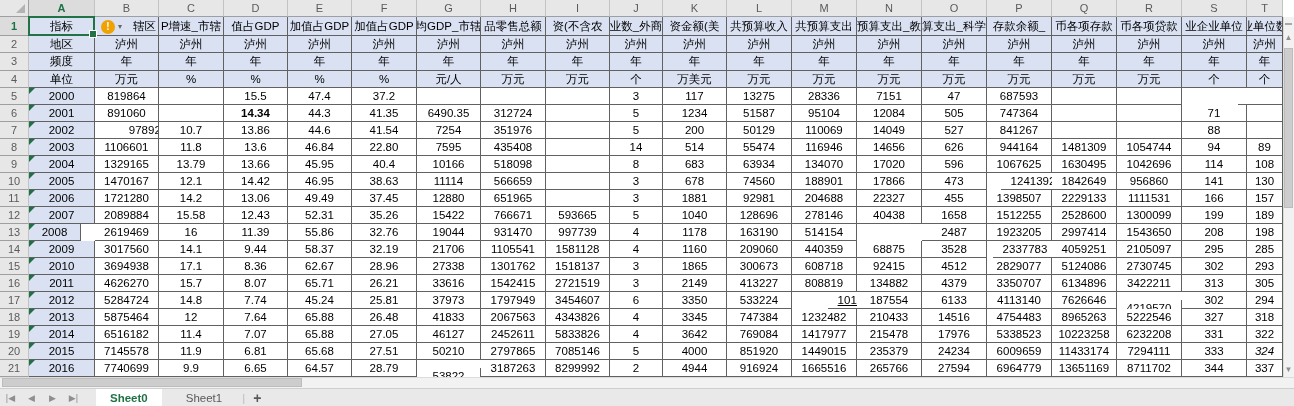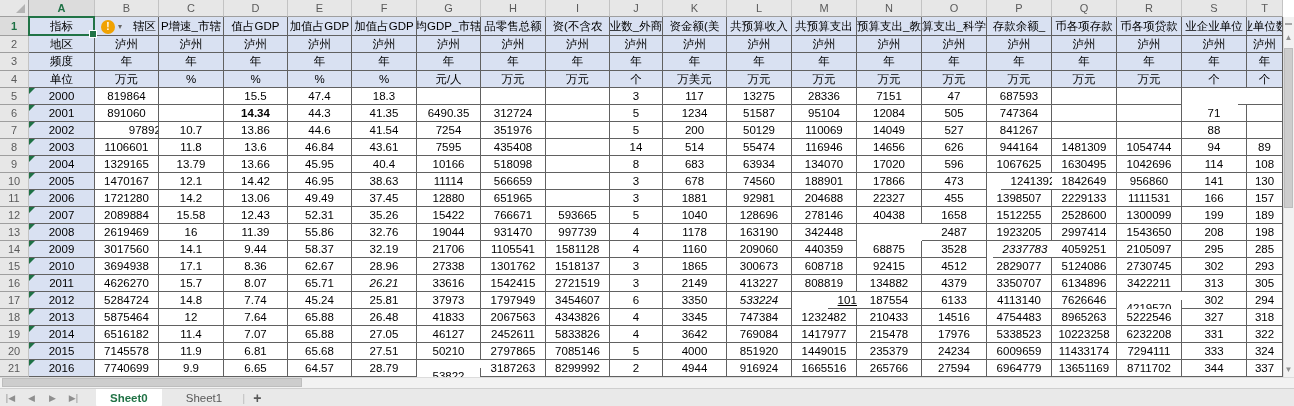--- a/index.html
+++ b/index.html
@@ -171,21 +171,21 @@
       <div class="abs cell lav" style="left: 987px; top: 71px; width: 65px; height: 17px; line-height: 16px;">万元</div>
       <div class="abs cell lav" style="left: 1052px; top: 71px; width: 65px; height: 17px; line-height: 16px;">万元</div>
       <div class="abs cell lav" style="left: 1117px; top: 71px; width: 65px; height: 17px; line-height: 16px;">万元</div>
       <div class="abs cell lav" style="left: 1182px; top: 71px; width: 65px; height: 17px; line-height: 16px;">个</div>
       <div class="abs cell lav" style="left: 1247px; top: 71px; width: 36px; height: 17px; line-height: 16px;">个</div>
       <div class="abs cell lav" style="left: 29px; top: 88px; width: 66px; height: 17px; line-height: 16px;">2000<div class="greentri"></div></div>
       <div class="abs cell" style="left: 95px; top: 88px; width: 64px; height: 17px; line-height: 16px;">819864</div>
       <div class="abs cell" style="left: 159px; top: 88px; width: 65px; height: 17px; line-height: 16px;"></div>
       <div class="abs cell" style="left: 224px; top: 88px; width: 64px; height: 17px; line-height: 16px;">15.5</div>
       <div class="abs cell" style="left: 288px; top: 88px; width: 64px; height: 17px; line-height: 16px;">47.4</div>
-      <div class="abs cell" style="left: 352px; top: 88px; width: 65px; height: 17px; line-height: 16px;">18.3</div>
+      <div class="abs cell" style="left: 352px; top: 88px; width: 65px; height: 17px; line-height: 16px;">37.2</div>
       <div class="abs cell" style="left: 417px; top: 88px; width: 64px; height: 17px; line-height: 16px;"></div>
       <div class="abs cell" style="left: 481px; top: 88px; width: 65px; height: 17px; line-height: 16px;"></div>
       <div class="abs cell" style="left: 546px; top: 88px; width: 64px; height: 17px; line-height: 16px;"></div>
       <div class="abs cell" style="left: 610px; top: 88px; width: 53px; height: 17px; line-height: 16px;">3</div>
       <div class="abs cell" style="left: 663px; top: 88px; width: 64px; height: 17px; line-height: 16px;">117</div>
       <div class="abs cell" style="left: 727px; top: 88px; width: 65px; height: 17px; line-height: 16px;">13275</div>
       <div class="abs cell" style="left: 792px; top: 88px; width: 65px; height: 17px; line-height: 16px;">28336</div>
       <div class="abs cell" style="left: 857px; top: 88px; width: 65px; height: 17px; line-height: 16px;">7151</div>
       <div class="abs cell" style="left: 922px; top: 88px; width: 65px; height: 17px; line-height: 16px;">47</div>
       <div class="abs cell" style="left: 987px; top: 88px; width: 65px; height: 17px; line-height: 16px;">687593</div>
@@ -231,21 +231,21 @@
       <div class="abs cell" style="left: 987px; top: 122px; width: 65px; height: 17px; line-height: 16px;">841267</div>
       <div class="abs cell" style="left: 1052px; top: 122px; width: 65px; height: 17px; line-height: 16px;"></div>
       <div class="abs cell" style="left: 1117px; top: 122px; width: 65px; height: 17px; line-height: 16px;"></div>
       <div class="abs cell" style="left: 1182px; top: 122px; width: 65px; height: 17px; line-height: 16px;">88</div>
       <div class="abs cell" style="left: 1247px; top: 122px; width: 36px; height: 17px; line-height: 16px;"></div>
       <div class="abs cell lav" style="left: 29px; top: 139px; width: 66px; height: 17px; line-height: 16px;">2003<div class="greentri"></div></div>
       <div class="abs cell" style="left: 95px; top: 139px; width: 64px; height: 17px; line-height: 16px;">1106601</div>
       <div class="abs cell" style="left: 159px; top: 139px; width: 65px; height: 17px; line-height: 16px;">11.8</div>
       <div class="abs cell" style="left: 224px; top: 139px; width: 64px; height: 17px; line-height: 16px;">13.6</div>
       <div class="abs cell" style="left: 288px; top: 139px; width: 64px; height: 17px; line-height: 16px;">46.84</div>
-      <div class="abs cell" style="left: 352px; top: 139px; width: 65px; height: 17px; line-height: 16px;">43.61</div>
+      <div class="abs cell" style="left: 352px; top: 139px; width: 65px; height: 17px; line-height: 16px;">22.80</div>
       <div class="abs cell" style="left: 417px; top: 139px; width: 64px; height: 17px; line-height: 16px;">7595</div>
       <div class="abs cell" style="left: 481px; top: 139px; width: 65px; height: 17px; line-height: 16px;">435408</div>
       <div class="abs cell" style="left: 546px; top: 139px; width: 64px; height: 17px; line-height: 16px;"></div>
       <div class="abs cell" style="left: 610px; top: 139px; width: 53px; height: 17px; line-height: 16px;">14</div>
       <div class="abs cell" style="left: 663px; top: 139px; width: 64px; height: 17px; line-height: 16px;">514</div>
       <div class="abs cell" style="left: 727px; top: 139px; width: 65px; height: 17px; line-height: 16px;">55474</div>
       <div class="abs cell" style="left: 792px; top: 139px; width: 65px; height: 17px; line-height: 16px;">116946</div>
       <div class="abs cell" style="left: 857px; top: 139px; width: 65px; height: 17px; line-height: 16px;">14656</div>
       <div class="abs cell" style="left: 922px; top: 139px; width: 65px; height: 17px; line-height: 16px;">626</div>
       <div class="abs cell" style="left: 987px; top: 139px; width: 65px; height: 17px; line-height: 16px;">944164</div>
@@ -326,33 +326,33 @@
       <div class="abs cell" style="left: 663px; top: 207px; width: 64px; height: 17px; line-height: 16px;">1040</div>
       <div class="abs cell" style="left: 727px; top: 207px; width: 65px; height: 17px; line-height: 16px;">128696</div>
       <div class="abs cell" style="left: 792px; top: 207px; width: 65px; height: 17px; line-height: 16px;">278146</div>
       <div class="abs cell" style="left: 857px; top: 207px; width: 65px; height: 17px; line-height: 16px;">40438</div>
       <div class="abs cell" style="left: 922px; top: 207px; width: 65px; height: 17px; line-height: 16px;">1658</div>
       <div class="abs cell" style="left: 987px; top: 207px; width: 65px; height: 17px; line-height: 16px;">1512255</div>
       <div class="abs cell" style="left: 1052px; top: 207px; width: 65px; height: 17px; line-height: 16px;">2528600</div>
       <div class="abs cell" style="left: 1117px; top: 207px; width: 65px; height: 17px; line-height: 16px;">1300099</div>
       <div class="abs cell" style="left: 1182px; top: 207px; width: 65px; height: 17px; line-height: 16px;">199</div>
       <div class="abs cell" style="left: 1247px; top: 207px; width: 36px; height: 17px; line-height: 16px;">189</div>
-      <div class="abs cell lav" style="left: 29px; top: 224px; width: 66px; height: 17px; line-height: 16px;">2008<div class="greentri"></div></div>
+      <div class="abs cell lav" style="left: 29px; top: 224px; width: 52px; height: 17px; line-height: 16px;">2008<div class="greentri"></div></div>
       <div class="abs cell" style="left: 95px; top: 224px; width: 64px; height: 17px; line-height: 16px;">2619469</div>
       <div class="abs cell" style="left: 159px; top: 224px; width: 65px; height: 17px; line-height: 16px;">16</div>
       <div class="abs cell" style="left: 224px; top: 224px; width: 64px; height: 17px; line-height: 16px;">11.39</div>
       <div class="abs cell" style="left: 288px; top: 224px; width: 64px; height: 17px; line-height: 16px;">55.86</div>
       <div class="abs cell" style="left: 352px; top: 224px; width: 65px; height: 17px; line-height: 16px;">32.76</div>
       <div class="abs cell" style="left: 417px; top: 224px; width: 64px; height: 17px; line-height: 16px;">19044</div>
       <div class="abs cell" style="left: 481px; top: 224px; width: 65px; height: 17px; line-height: 16px;">931470</div>
       <div class="abs cell" style="left: 546px; top: 224px; width: 64px; height: 17px; line-height: 16px;">997739</div>
       <div class="abs cell" style="left: 610px; top: 224px; width: 53px; height: 17px; line-height: 16px;">4</div>
       <div class="abs cell" style="left: 663px; top: 224px; width: 64px; height: 17px; line-height: 16px;">1178</div>
       <div class="abs cell" style="left: 727px; top: 224px; width: 65px; height: 17px; line-height: 16px;">163190</div>
-      <div class="abs cell" style="left: 792px; top: 224px; width: 65px; height: 17px; line-height: 16px;">342448</div>
+      <div class="abs cell" style="left: 792px; top: 224px; width: 65px; height: 17px; line-height: 16px;">514154</div>
       <div class="abs cell" style="left: 857px; top: 224px; width: 65px; height: 17px; line-height: 16px; margin-top: 40px;">47977</div>
       <div class="abs cell" style="left: 922px; top: 224px; width: 65px; height: 17px; line-height: 16px;">2487</div>
       <div class="abs cell" style="left: 987px; top: 224px; width: 65px; height: 17px; line-height: 16px;">1923205</div>
       <div class="abs cell" style="left: 1052px; top: 224px; width: 65px; height: 17px; line-height: 16px;">2997414</div>
       <div class="abs cell" style="left: 1117px; top: 224px; width: 65px; height: 17px; line-height: 16px;">1543650</div>
       <div class="abs cell" style="left: 1182px; top: 224px; width: 65px; height: 17px; line-height: 16px;">208</div>
       <div class="abs cell" style="left: 1247px; top: 224px; width: 36px; height: 17px; line-height: 16px;">198</div>
       <div class="abs cell lav" style="left: 29px; top: 241px; width: 66px; height: 17px; line-height: 16px;">2009<div class="greentri"></div></div>
       <div class="abs cell" style="left: 95px; top: 241px; width: 64px; height: 17px; line-height: 16px;">3017560</div>
       <div class="abs cell" style="left: 159px; top: 241px; width: 65px; height: 17px; line-height: 16px;">14.1</div>
@@ -361,21 +361,21 @@
       <div class="abs cell" style="left: 352px; top: 241px; width: 65px; height: 17px; line-height: 16px;">32.19</div>
       <div class="abs cell" style="left: 417px; top: 241px; width: 64px; height: 17px; line-height: 16px;">21706</div>
       <div class="abs cell" style="left: 481px; top: 241px; width: 65px; height: 17px; line-height: 16px;">1105541</div>
       <div class="abs cell" style="left: 546px; top: 241px; width: 64px; height: 17px; line-height: 16px;">1581128</div>
       <div class="abs cell" style="left: 610px; top: 241px; width: 53px; height: 17px; line-height: 16px;">4</div>
       <div class="abs cell" style="left: 663px; top: 241px; width: 64px; height: 17px; line-height: 16px;">1160</div>
       <div class="abs cell" style="left: 727px; top: 241px; width: 65px; height: 17px; line-height: 16px;">209060</div>
       <div class="abs cell" style="left: 792px; top: 241px; width: 65px; height: 17px; line-height: 16px;">440359</div>
       <div class="abs cell" style="left: 857px; top: 241px; width: 65px; height: 17px; line-height: 16px;">68875</div>
       <div class="abs cell" style="left: 922px; top: 241px; width: 65px; height: 17px; line-height: 16px;">3528</div>
-      <div class="abs cell" style="left: 993px; top: 241px; width: 65px; height: 17px; line-height: 16px; font-style: italic;">2337783</div>
+      <div class="abs cell" style="left: 993px; top: 241px; width: 65px; height: 17px; line-height: 16px;">2337783</div>
       <div class="abs cell" style="left: 1052px; top: 241px; width: 65px; height: 17px; line-height: 16px;">4059251</div>
       <div class="abs cell" style="left: 1117px; top: 241px; width: 65px; height: 17px; line-height: 16px;">2105097</div>
       <div class="abs cell" style="left: 1182px; top: 241px; width: 65px; height: 17px; line-height: 16px;">295</div>
       <div class="abs cell" style="left: 1247px; top: 241px; width: 36px; height: 17px; line-height: 16px;">285</div>
       <div class="abs cell lav" style="left: 29px; top: 258px; width: 66px; height: 17px; line-height: 16px;">2010<div class="greentri"></div></div>
       <div class="abs cell" style="left: 95px; top: 258px; width: 64px; height: 17px; line-height: 16px;">3694938</div>
       <div class="abs cell" style="left: 159px; top: 258px; width: 65px; height: 17px; line-height: 16px;">17.1</div>
       <div class="abs cell" style="left: 224px; top: 258px; width: 64px; height: 17px; line-height: 16px;">8.36</div>
       <div class="abs cell" style="left: 288px; top: 258px; width: 64px; height: 17px; line-height: 16px;">62.67</div>
       <div class="abs cell" style="left: 352px; top: 258px; width: 65px; height: 17px; line-height: 16px;">28.96</div>
@@ -391,21 +391,21 @@
       <div class="abs cell" style="left: 987px; top: 258px; width: 65px; height: 17px; line-height: 16px;">2829077</div>
       <div class="abs cell" style="left: 1052px; top: 258px; width: 65px; height: 17px; line-height: 16px;">5124086</div>
       <div class="abs cell" style="left: 1117px; top: 258px; width: 65px; height: 17px; line-height: 16px;">2730745</div>
       <div class="abs cell" style="left: 1182px; top: 258px; width: 65px; height: 17px; line-height: 16px;">302</div>
       <div class="abs cell" style="left: 1247px; top: 258px; width: 36px; height: 17px; line-height: 16px;">293</div>
       <div class="abs cell lav" style="left: 29px; top: 275px; width: 66px; height: 17px; line-height: 16px;">2011<div class="greentri"></div></div>
       <div class="abs cell" style="left: 95px; top: 275px; width: 64px; height: 17px; line-height: 16px;">4626270</div>
       <div class="abs cell" style="left: 159px; top: 275px; width: 65px; height: 17px; line-height: 16px;">15.7</div>
       <div class="abs cell" style="left: 224px; top: 275px; width: 64px; height: 17px; line-height: 16px;">8.07</div>
       <div class="abs cell" style="left: 288px; top: 275px; width: 64px; height: 17px; line-height: 16px;">65.71</div>
-      <div class="abs cell" style="left: 352px; top: 275px; width: 65px; height: 17px; line-height: 16px; font-style: italic;">26.21</div>
+      <div class="abs cell" style="left: 352px; top: 275px; width: 65px; height: 17px; line-height: 16px;">26.21</div>
       <div class="abs cell" style="left: 417px; top: 275px; width: 64px; height: 17px; line-height: 16px;">33616</div>
       <div class="abs cell" style="left: 481px; top: 275px; width: 65px; height: 17px; line-height: 16px;">1542415</div>
       <div class="abs cell" style="left: 546px; top: 275px; width: 64px; height: 17px; line-height: 16px;">2721519</div>
       <div class="abs cell" style="left: 610px; top: 275px; width: 53px; height: 17px; line-height: 16px;">3</div>
       <div class="abs cell" style="left: 663px; top: 275px; width: 64px; height: 17px; line-height: 16px;">2149</div>
       <div class="abs cell" style="left: 727px; top: 275px; width: 65px; height: 17px; line-height: 16px;">413227</div>
       <div class="abs cell" style="left: 792px; top: 275px; width: 65px; height: 17px; line-height: 16px;">808819</div>
       <div class="abs cell" style="left: 857px; top: 275px; width: 65px; height: 17px; line-height: 16px;">134882</div>
       <div class="abs cell" style="left: 922px; top: 275px; width: 65px; height: 17px; line-height: 16px;">4379</div>
       <div class="abs cell" style="left: 987px; top: 275px; width: 65px; height: 17px; line-height: 16px;">3350707</div>
@@ -417,21 +417,21 @@
       <div class="abs cell" style="left: 95px; top: 292px; width: 64px; height: 17px; line-height: 16px;">5284724</div>
       <div class="abs cell" style="left: 159px; top: 292px; width: 65px; height: 17px; line-height: 16px;">14.8</div>
       <div class="abs cell" style="left: 224px; top: 292px; width: 64px; height: 17px; line-height: 16px;">7.74</div>
       <div class="abs cell" style="left: 288px; top: 292px; width: 64px; height: 17px; line-height: 16px;">45.24</div>
       <div class="abs cell" style="left: 352px; top: 292px; width: 65px; height: 17px; line-height: 16px;">25.81</div>
       <div class="abs cell" style="left: 417px; top: 292px; width: 64px; height: 17px; line-height: 16px;">37973</div>
       <div class="abs cell" style="left: 481px; top: 292px; width: 65px; height: 17px; line-height: 16px;">1797949</div>
       <div class="abs cell" style="left: 546px; top: 292px; width: 64px; height: 17px; line-height: 16px;">3454607</div>
       <div class="abs cell" style="left: 610px; top: 292px; width: 53px; height: 17px; line-height: 16px;">6</div>
       <div class="abs cell" style="left: 663px; top: 292px; width: 64px; height: 17px; line-height: 16px;">3350</div>
-      <div class="abs cell" style="left: 727px; top: 292px; width: 65px; height: 17px; line-height: 16px; font-style: italic;">533224</div>
+      <div class="abs cell" style="left: 727px; top: 292px; width: 65px; height: 17px; line-height: 16px;">533224</div>
       <div class="abs cell" style="left: 828px; top: 292px; width: 65px; height: 17px; line-height: 16px; text-decoration: underline;">1017578</div>
       <div class="abs cell" style="left: 857px; top: 292px; width: 65px; height: 17px; line-height: 16px;">187554</div>
       <div class="abs cell" style="left: 922px; top: 292px; width: 65px; height: 17px; line-height: 16px;">6133</div>
       <div class="abs cell" style="left: 987px; top: 292px; width: 65px; height: 17px; line-height: 16px;">4113140</div>
       <div class="abs cell" style="left: 1052px; top: 292px; width: 65px; height: 17px; line-height: 16px;">7626646</div>
       <div class="abs cell" style="left: 1117px; top: 300px; width: 65px; height: 17px; line-height: 16px;">4219570</div>
       <div class="abs cell" style="left: 1182px; top: 292px; width: 65px; height: 17px; line-height: 16px;">302</div>
       <div class="abs cell" style="left: 1247px; top: 292px; width: 36px; height: 17px; line-height: 16px;">294</div>
       <div class="abs cell lav" style="left: 29px; top: 309px; width: 66px; height: 17px; line-height: 16px;">2013<div class="greentri"></div></div>
       <div class="abs cell" style="left: 95px; top: 309px; width: 64px; height: 17px; line-height: 16px;">5875464</div>
@@ -485,21 +485,21 @@
       <div class="abs cell" style="left: 610px; top: 343px; width: 53px; height: 17px; line-height: 16px;">5</div>
       <div class="abs cell" style="left: 663px; top: 343px; width: 64px; height: 17px; line-height: 16px;">4000</div>
       <div class="abs cell" style="left: 727px; top: 343px; width: 65px; height: 17px; line-height: 16px;">851920</div>
       <div class="abs cell" style="left: 792px; top: 343px; width: 65px; height: 17px; line-height: 16px;">1449015</div>
       <div class="abs cell" style="left: 857px; top: 343px; width: 65px; height: 17px; line-height: 16px;">235379</div>
       <div class="abs cell" style="left: 922px; top: 343px; width: 65px; height: 17px; line-height: 16px;">24234</div>
       <div class="abs cell" style="left: 987px; top: 343px; width: 65px; height: 17px; line-height: 16px;">6009659</div>
       <div class="abs cell" style="left: 1052px; top: 343px; width: 65px; height: 17px; line-height: 16px;">11433174</div>
       <div class="abs cell" style="left: 1117px; top: 343px; width: 65px; height: 17px; line-height: 16px;">7294111</div>
       <div class="abs cell" style="left: 1182px; top: 343px; width: 65px; height: 17px; line-height: 16px;">333</div>
-      <div class="abs cell" style="left: 1247px; top: 343px; width: 36px; height: 17px; line-height: 16px;">324</div>
+      <div class="abs cell" style="left: 1247px; top: 343px; width: 36px; height: 17px; line-height: 16px; font-style: italic;">324</div>
       <div class="abs cell lav" style="left: 29px; top: 360px; width: 66px; height: 17px; line-height: 16px;">2016<div class="greentri"></div></div>
       <div class="abs cell" style="left: 95px; top: 360px; width: 64px; height: 17px; line-height: 16px;">7740699</div>
       <div class="abs cell" style="left: 159px; top: 360px; width: 65px; height: 17px; line-height: 16px;">9.9</div>
       <div class="abs cell" style="left: 224px; top: 360px; width: 64px; height: 17px; line-height: 16px;">6.65</div>
       <div class="abs cell" style="left: 288px; top: 360px; width: 64px; height: 17px; line-height: 16px;">64.57</div>
       <div class="abs cell" style="left: 352px; top: 360px; width: 65px; height: 17px; line-height: 16px;">28.79</div>
       <div class="abs cell" style="left: 417px; top: 368px; width: 64px; height: 17px; line-height: 16px;">53822</div>
       <div class="abs cell" style="left: 481px; top: 360px; width: 65px; height: 17px; line-height: 16px;">3187263</div>
       <div class="abs cell" style="left: 546px; top: 360px; width: 64px; height: 17px; line-height: 16px;">8299992</div>
       <div class="abs cell" style="left: 610px; top: 360px; width: 53px; height: 17px; line-height: 16px;">2</div>

